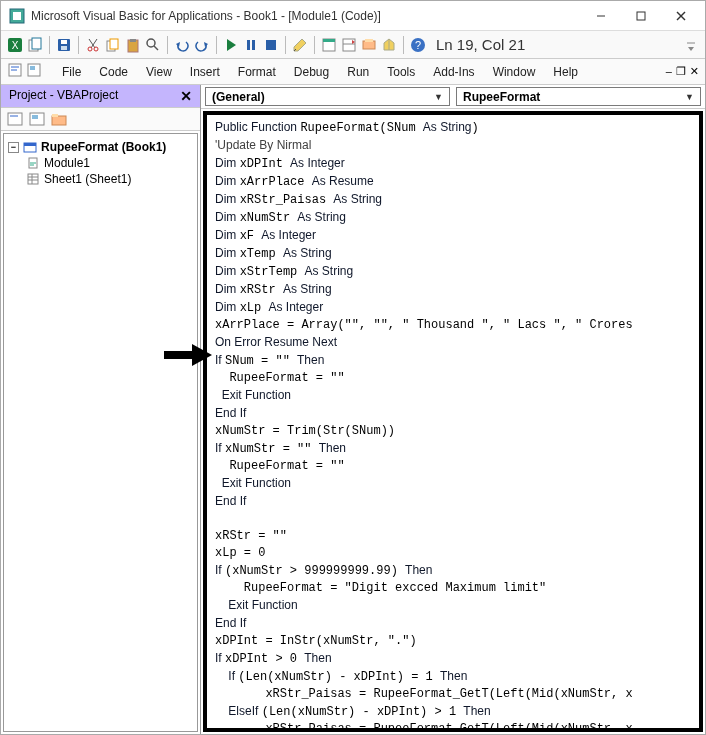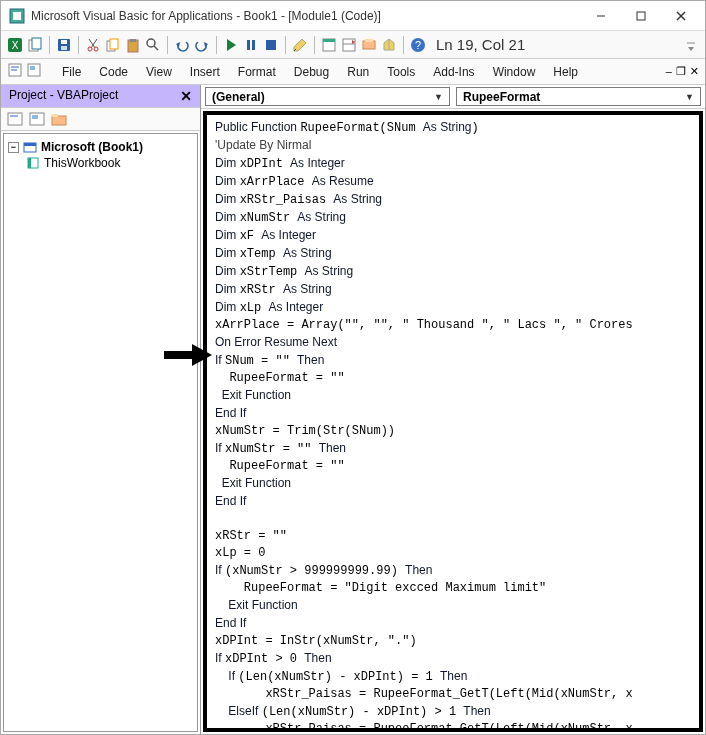--- a/index.html
+++ b/index.html
@@ -266,31 +266,43 @@
       </div>
       <div class="project-tree">
         <div class="tree-root">
           <span class="tree-toggle">−</span>
           <span class="mini-icon">
               <svg width="14" height="14">
                 <rect x="1" y="3" width="12" height="9" fill="#fff" stroke="#36c"></rect>
                 <rect x="1" y="3" width="12" height="3" fill="#36c"></rect>
               </svg>
             </span>
-          <span>Microsoft (Book1)</span>
+          <span>RupeeFormat (Book1)</span>
         </div>
         <div class="tree-children">
           <div class="tree-item">
             <span class="mini-icon">
                 <svg width="14" height="14">
-                  <rect x="2" y="2" width="10" height="10" fill="#fff" stroke="#2a8"></rect>
-                  <rect x="2" y="2" width="3" height="10" fill="#2a8"></rect>
+                  <rect x="3" y="2" width="8" height="10" fill="#fff" stroke="#888"></rect>
+                  <line x1="4" y1="7" x2="10" y2="7" stroke="#3a8"></line>
+                  <line x1="4" y1="9" x2="8" y2="9" stroke="#3a8"></line>
                 </svg>
               </span>
-            <span>ThisWorkbook</span>
+            <span>Module1</span>
+          </div>
+          <div class="tree-item">
+            <span class="mini-icon">
+                <svg width="14" height="14">
+                  <rect x="2" y="2" width="10" height="10" fill="#fff" stroke="#888"></rect>
+                  <line x1="2" y1="5" x2="12" y2="5" stroke="#888"></line>
+                  <line x1="2" y1="8" x2="12" y2="8" stroke="#888"></line>
+                  <line x1="6" y1="2" x2="6" y2="12" stroke="#888"></line>
+                </svg>
+              </span>
+            <span>Sheet1 (Sheet1)</span>
           </div>
         </div>
       </div>
     </div>
 
     <div class="code-pane">
       <div class="code-dropdowns">
         <div class="code-dd">
           <span>(General)</span>
           <span class="arrow">▼</span>

